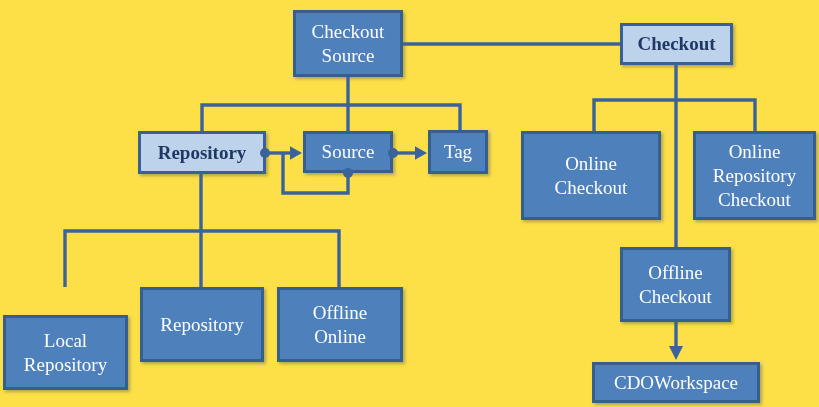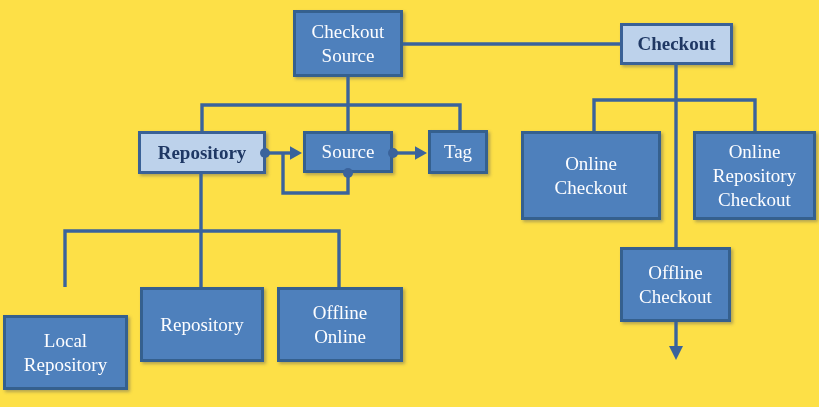--- a/index.html
+++ b/index.html
@@ -98,20 +98,23 @@
 
   <div class="node" style="left:140px; top:287px; width:124px; height:75px;">
     <div class="ln">Repository</div>
   </div>
 
   <div class="node" style="left:277px; top:287px; width:126px; height:75px;">
     <div class="ln">Offline</div>
     <div class="ln">Online</div>
   </div>
 
+  <div class="node" style="left:592px; top:362px; width:168px; height:41px;">
+    <div class="ln">CDOWorkspace</div>
+  </div>
 
   <svg id="connector-layer" viewBox="0 0 819 407" xmlns="http://www.w3.org/2000/svg">
     <g stroke="#3a639c" stroke-width="3.4" fill="none">
 
       <path d="M403 44 H620"></path>
 
       <path d="M348 77 V131"></path>
 
       <path d="M202 131 V105 H460 V130"></path>
 

